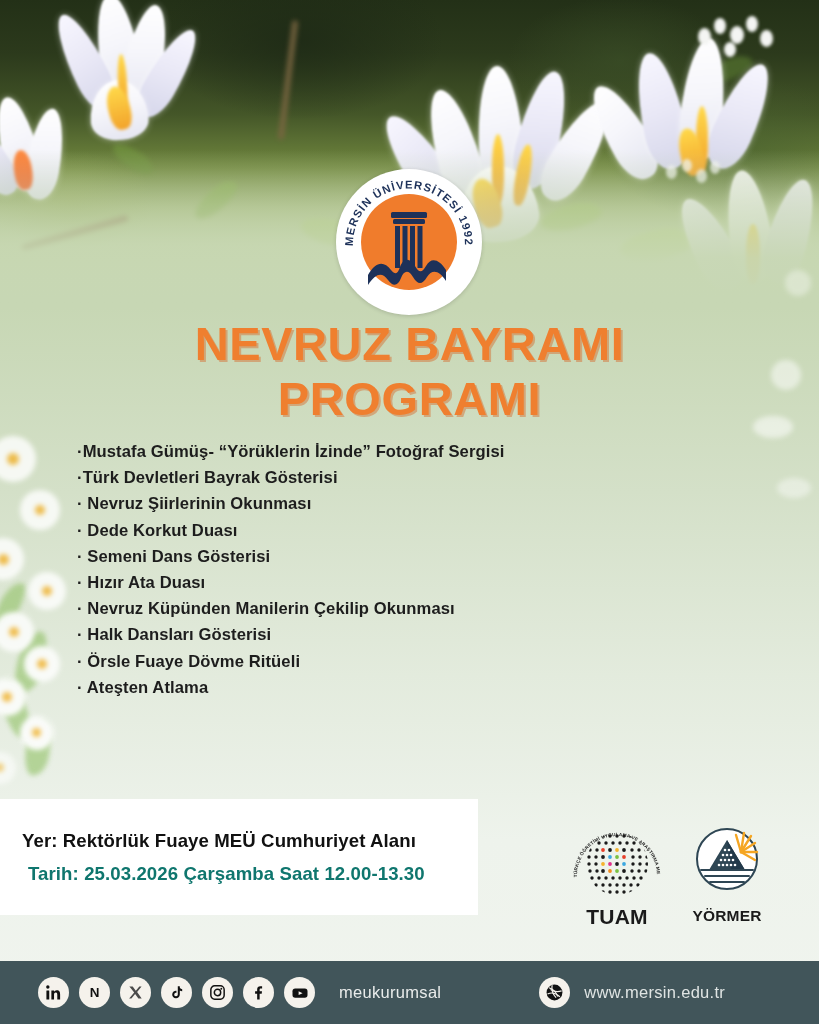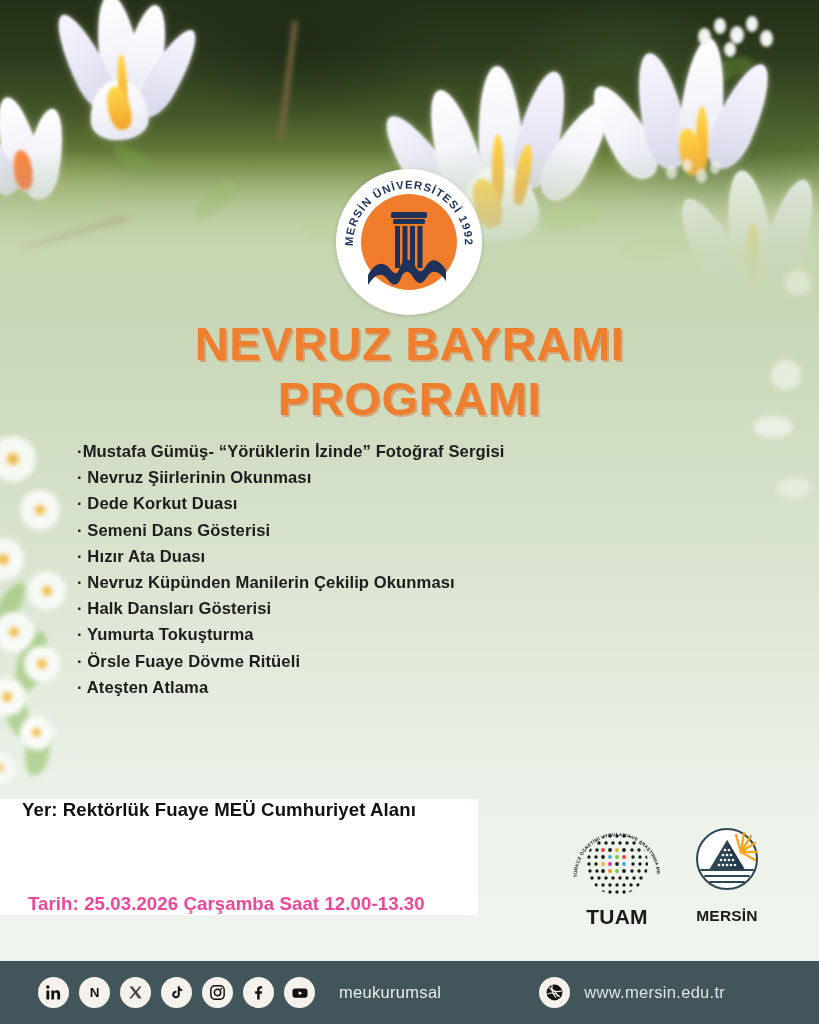--- a/index.html
+++ b/index.html
@@ -144,29 +144,29 @@
     letter-spacing:.1px;
   }
   .program .item.indent { padding-left:6px; }
 
   
   .infobox {
     position:absolute; left:0; top:799px;
     width:478px; height:116px;
     background:#ffffff;
     display:flex; flex-direction:column;
-    justify-content:space-between;
+    justify-content:center;
     padding-left:22px;
   }
   .infobox .venue {
     font-size:18.6px; font-weight:bold; color:#111111;
     letter-spacing:.1px; margin-bottom:11px; white-space:nowrap;
   }
   .infobox .date {
-    font-size:18.6px; font-weight:bold; color:#ec4899;
+    font-size:18.6px; font-weight:bold; color:#0f766e;
     letter-spacing:.1px; padding-left:6px; white-space:nowrap;
   }
 
   
   .partners {
     position:absolute; left:565px; top:826px;
     width:220px; height:100px;
     display:flex; align-items:flex-start; gap:12px;
   }
   .plogo { position:relative; text-align:center; }
@@ -370,27 +370,27 @@
     </svg>
   </div>
 
   <div class="title">
     <span>NEVRUZ BAYRAMI</span>
     <span class="l2">PROGRAMI</span>
   </div>
 
   <div class="program" id="program-list">
       <div class="item">·Mustafa Gümüş- “Yörüklerin İzinde” Fotoğraf Sergisi</div>
+      <div class="item">·Türk Devletleri Bayrak Gösterisi</div>
       <div class="item">· Nevruz Şiirlerinin Okunması</div>
       <div class="item">· Dede Korkut Duası</div>
       <div class="item">· Semeni Dans Gösterisi</div>
       <div class="item">· Hızır Ata Duası</div>
       <div class="item">· Nevruz Küpünden Manilerin Çekilip Okunması</div>
       <div class="item">· Halk Dansları Gösterisi</div>
-      <div class="item">· Yumurta Tokuşturma</div>
       <div class="item">· Örsle Fuaye Dövme Ritüeli</div>
       <div class="item">· Ateşten Atlama</div>
     </div>
 
   <div class="infobox">
     <div class="venue">Yer: Rektörlük Fuaye MEÜ Cumhuriyet Alanı</div>
     <div class="date">Tarih: 25.03.2026 Çarşamba Saat 12.00-13.30</div>
   </div>
 
   <div class="partners">
@@ -538,21 +538,21 @@
             <circle cx="50" cy="39" r="1.3"></circle>
             <circle cx="54" cy="39" r="1.3"></circle>
         </g>
 
         <g stroke="#2e4654" stroke-width="2" stroke-linecap="round">
           <line x1="20" y1="44" x2="72" y2="44"></line>
           <line x1="24" y1="50" x2="68" y2="50"></line>
           <line x1="29" y1="56" x2="63" y2="56"></line>
         </g>
       </svg>
-      <div class="cap">MERSİN</div>
+      <div class="cap">YÖRMER</div>
     </div>
   </div>
 
   <div class="footer">
     <div class="socials">
 
       <a class="sicon" href="#">
         <svg width="17" height="17" viewBox="0 0 24 24" fill="#111111">
           <rect x="2" y="9" width="4" height="13" rx="0.6"></rect>
           <circle cx="4" cy="4.2" r="2.4"></circle>

